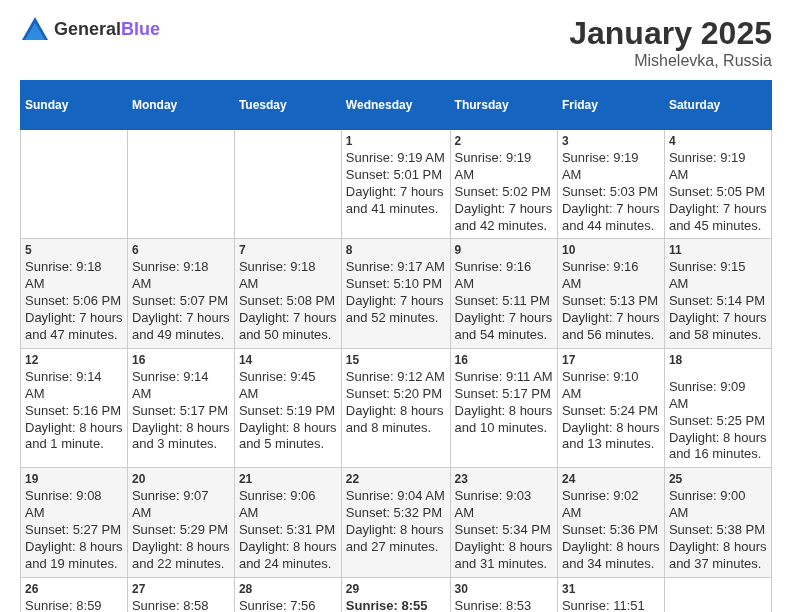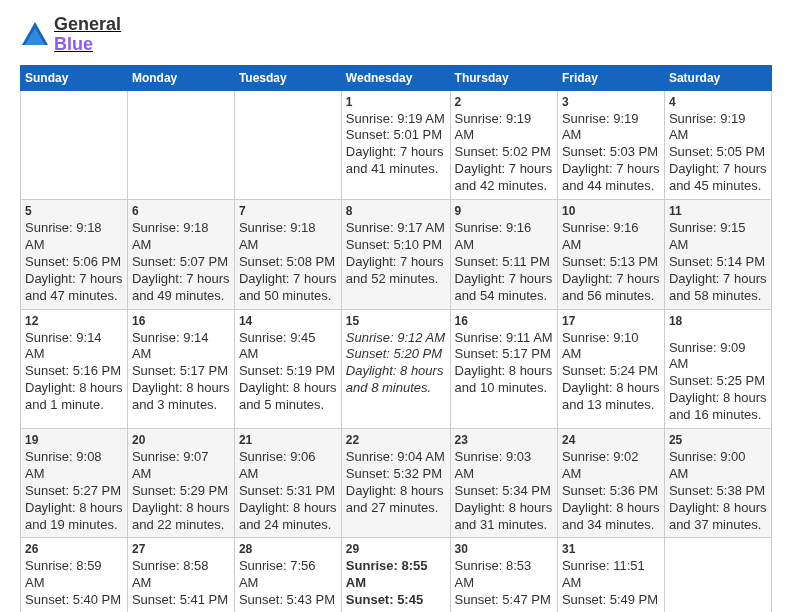--- a/index.html
+++ b/index.html
@@ -20,23 +20,22 @@
       justify-content: space-between;
       align-items: flex-start;
       margin-bottom: 10px;
     }
     .logo {
       display: flex;
       align-items: center;
     }
     .logo-text {
       display: flex;
-      flex-direction: column;
+      flex-direction: row;
       line-height: 1.1;
-      text-decoration: underline;
     }
     .logo-general {
       font-size: 18px;
       font-weight: bold;
       color: #333;
     }
     .logo-blue {
       font-size: 18px;
       font-weight: bold;
       color: #8b5cf6;
@@ -60,21 +59,21 @@
     }
     .calendar {
       width: 100%;
       border-collapse: collapse;
     }
     .calendar th {
       background: #1565C0;
       color: #fff;
       font-size: 12px;
       font-weight: bold;
-      padding: 5px 4px;
+      padding: 17px 4px;
       text-align: left;
       border: 1px solid #1565C0;
     }
     .calendar td {
       vertical-align: top;
       padding: 4px 4px;
       border: 1px solid #ccc;
       font-size: 10px;
       color: #333;
       width: 113px;
@@ -111,20 +110,24 @@
     <div class="logo">
       <svg class="logo-icon" viewBox="0 0 30 30">
         <polygon points="15,2 28,25 2,25" fill="#1565C0"></polygon>
         <polygon points="15,8 25,25 5,25" fill="#42A5F5" opacity="0.6"></polygon>
       </svg>
       <div class="logo-text">
         <span class="logo-general">General</span>
         <span class="logo-blue">Blue</span>
       </div>
     </div>
+    <div class="title-block">
+      <div class="month-title">January 2025</div>
+      <div class="location">Mishelevka, Russia</div>
+    </div>
   </div>
 
   <table class="calendar">
     <thead>
       <tr>
       <th>Sunday</th>
           <th>Monday</th>
           <th>Tuesday</th>
           <th>Wednesday</th>
           <th>Thursday</th>
@@ -234,21 +237,21 @@
           </td>
           <td>
             <span class="day-number">14</span>
             <div class="day-info" style="white-space: pre-line;">Sunrise: 9:45 AM
 Sunset: 5:19 PM
 Daylight: 8 hours
 and 5 minutes.</div>
           </td>
           <td>
             <span class="day-number">15</span>
-            <div class="day-info" style="white-space: pre-line; font-style: italic;">Sunrise: 9:12 AM
+            <div class="day-info" style="white-space: pre-line;">Sunrise: 9:12 AM
 Sunset: 5:20 PM
 Daylight: 8 hours
 and 8 minutes.</div>
           </td>
           <td>
             <span class="day-number">16</span>
             <div class="day-info" style="white-space: pre-line;">Sunrise: 9:11 AM
 Sunset: 5:17 PM
 Daylight: 8 hours
 and 10 minutes.</div>

